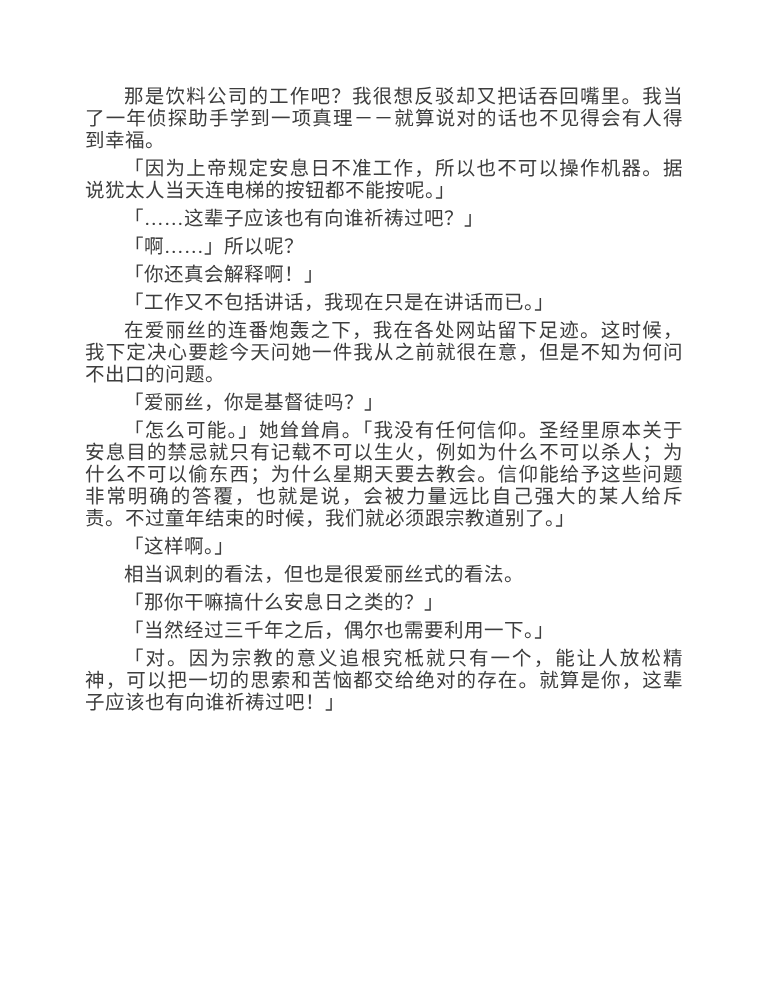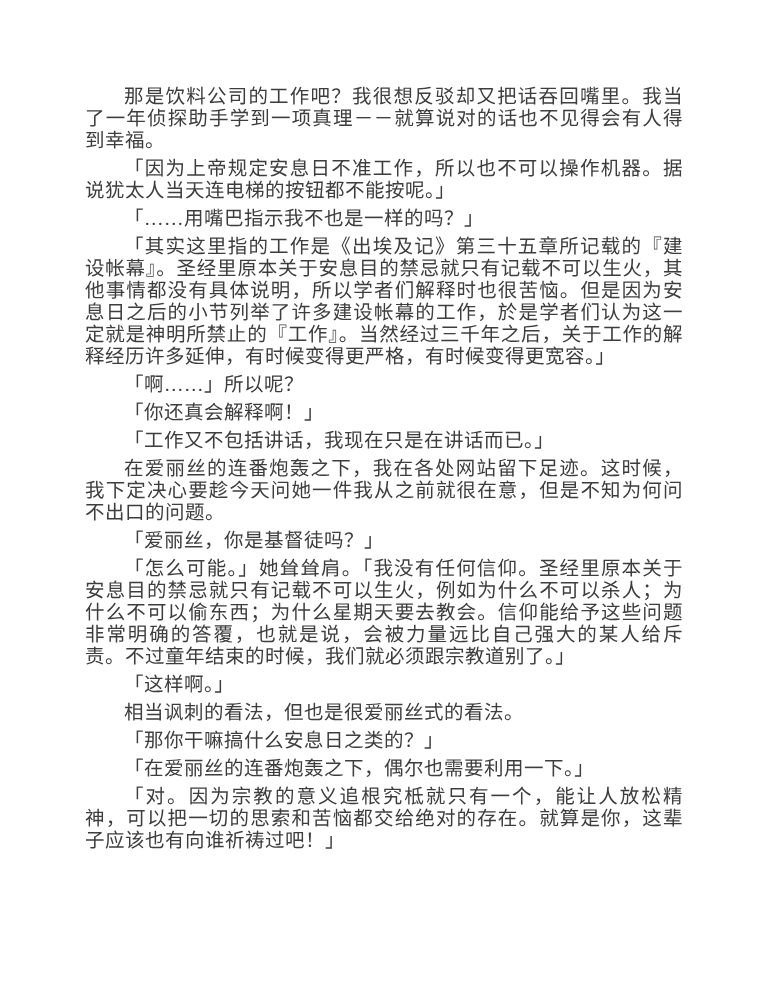--- a/index.html
+++ b/index.html
@@ -34,27 +34,26 @@
     word-break: break-all;
   }
 </style>
 </head>
 <body>
 
 <div class="page">
   <div class="text-column">
     <p class="para">那是饮料公司的工作吧？我很想反驳却又把话吞回嘴里。我当了一年侦探助手学到一项真理－－就算说对的话也不见得会有人得到幸福。</p>
     <p class="para">「因为上帝规定安息日不准工作，所以也不可以操作机器。据说犹太人当天连电梯的按钮都不能按呢。」</p>
-    <p class="para">「……用嘴巴指示我不也是一样的吗？」</p>
-    <p class="para">「其实这里指的工作是《出埃及记》第三十五章所记载的『建设帐幕』。圣经里原本关于安息目的禁忌就只有记载不可以生火，其他事情都没有具体说明，所以学者们解释时也很苦恼。但是因为安息日之后的小节列举了许多建设帐幕的工作，於是学者们认为这一定就是神明所禁止的『工作』。当然经过三千年之后，关于工作的解释经历许多延伸，有时候变得更严格，有时候变得更宽容。」</p>
+    <p class="para">「……这辈子应该也有向谁祈祷过吧？」</p>
     <p class="para">「啊……」所以呢？</p>
     <p class="para">「你还真会解释啊！」</p>
     <p class="para">「工作又不包括讲话，我现在只是在讲话而已。」</p>
     <p class="para">在爱丽丝的连番炮轰之下，我在各处网站留下足迹。这时候，我下定决心要趁今天问她一件我从之前就很在意，但是不知为何问不出口的问题。</p>
     <p class="para">「爱丽丝，你是基督徒吗？」</p>
     <p class="para">「怎么可能。」她耸耸肩。「我没有任何信仰。圣经里原本关于安息目的禁忌就只有记载不可以生火，例如为什么不可以杀人；为什么不可以偷东西；为什么星期天要去教会。信仰能给予这些问题非常明确的答覆，也就是说，会被力量远比自己强大的某人给斥责。不过童年结束的时候，我们就必须跟宗教道别了。」</p>
     <p class="para">「这样啊。」</p>
     <p class="para">相当讽刺的看法，但也是很爱丽丝式的看法。</p>
     <p class="para">「那你干嘛搞什么安息日之类的？」</p>
-    <p class="para">「在爱丽丝的连番炮轰之下，偶尔也需要利用一下。」</p>
+    <p class="para">「当然经过三千年之后，偶尔也需要利用一下。」</p>
     <p class="para">「对。因为宗教的意义追根究柢就只有一个，能让人放松精神，可以把一切的思索和苦恼都交给绝对的存在。就算是你，这辈子应该也有向谁祈祷过吧！」</p>
   </div>
 </div>
 
 </body></html>

